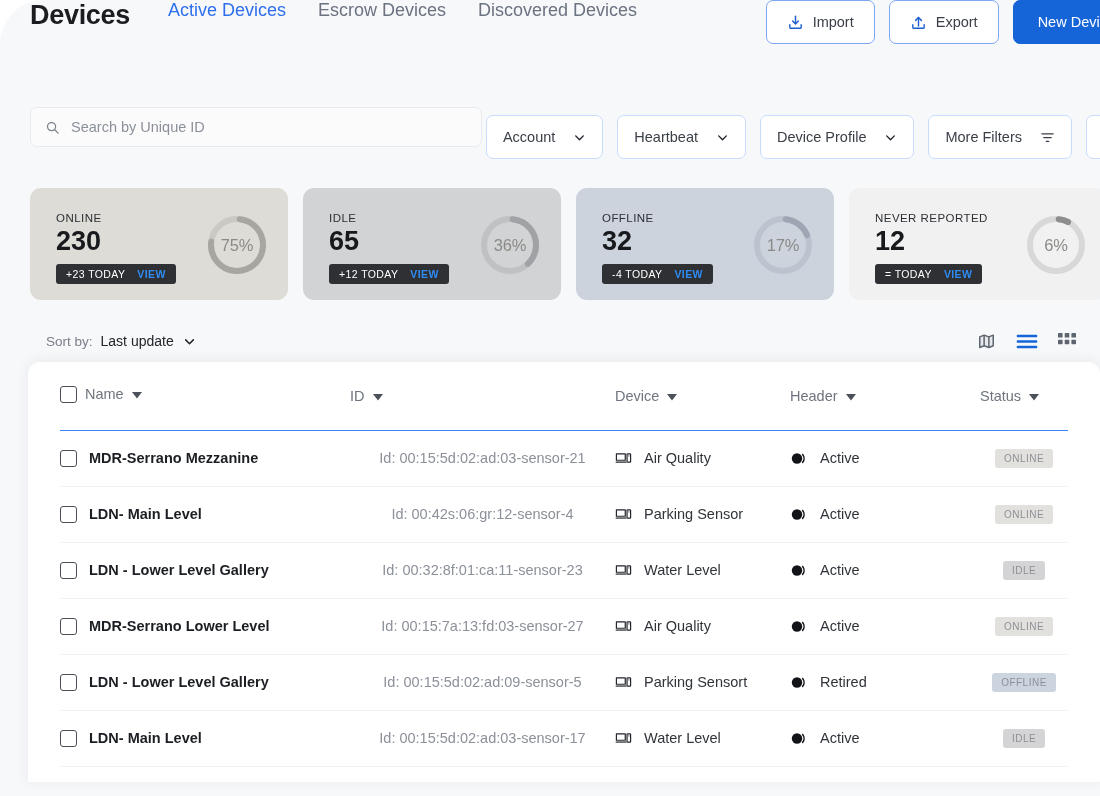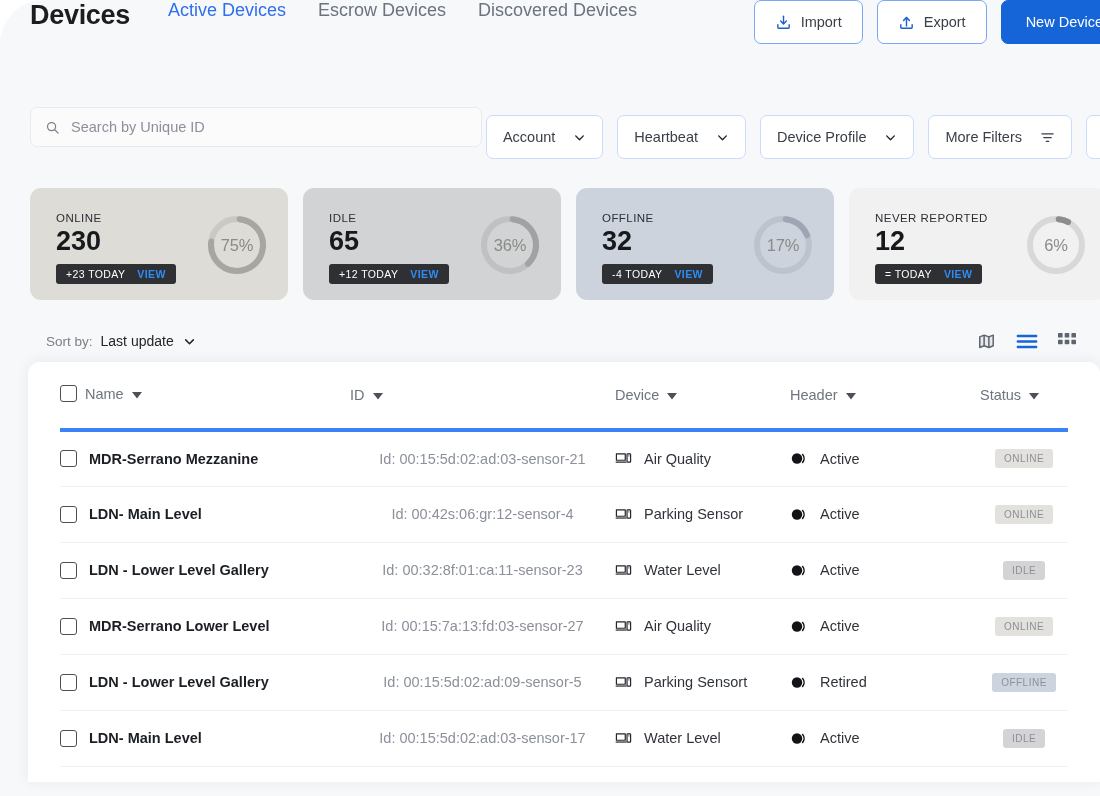--- a/index.html
+++ b/index.html
@@ -30,21 +30,21 @@
     margin-right: 38px;
     white-space: nowrap;
   }
   .tabs { display: flex; align-items: center; gap: 32px; flex: 0 0 auto; }
   .tab {
     font-size: 18px; color: #6b7280; cursor: pointer; white-space: nowrap;
   }
   .tab.active { color: #2f6fed; }
   .header-actions {
     margin-left: auto; display: flex; align-items: center; gap: 14px;
-    padding-right: 12px;
+    padding-right: 0;
   }
   .btn {
     display: inline-flex; align-items: center; justify-content: center; gap: 9px;
     height: 44px; padding: 0 20px;
     border-radius: 7px; font-size: 14.5px; cursor: pointer; white-space: nowrap;
   }
   .btn-outline {
     background: #fff; border: 1px solid #7da6f5; color: #3a3f47;
   }
   .btn-primary {
@@ -146,21 +146,21 @@
     box-shadow: 0 -1px 14px rgba(30,40,60,0.07);
     padding: 0 32px;
     height: 420px;
     overflow: hidden;
   }
   table { width: 100%; border-collapse: collapse; table-layout: fixed; }
   th {
     text-align: left; font-weight: normal;
     font-size: 14.5px; color: #6f757e;
     height: 68px; vertical-align: middle;
-    border-bottom: 4px solid #3b82f6;
+    border-bottom: 1px solid #3b82f6;
   }
   th .th-in { display: inline-flex; align-items: center; gap: 8px; }
   td {
     height: 56px; vertical-align: middle;
     border-bottom: 1px solid #f0f2f5;
     font-size: 14.5px;
     text-align: center;
   }
   .col-name  { width: 290px; }
   .col-id    { width: 265px; }

